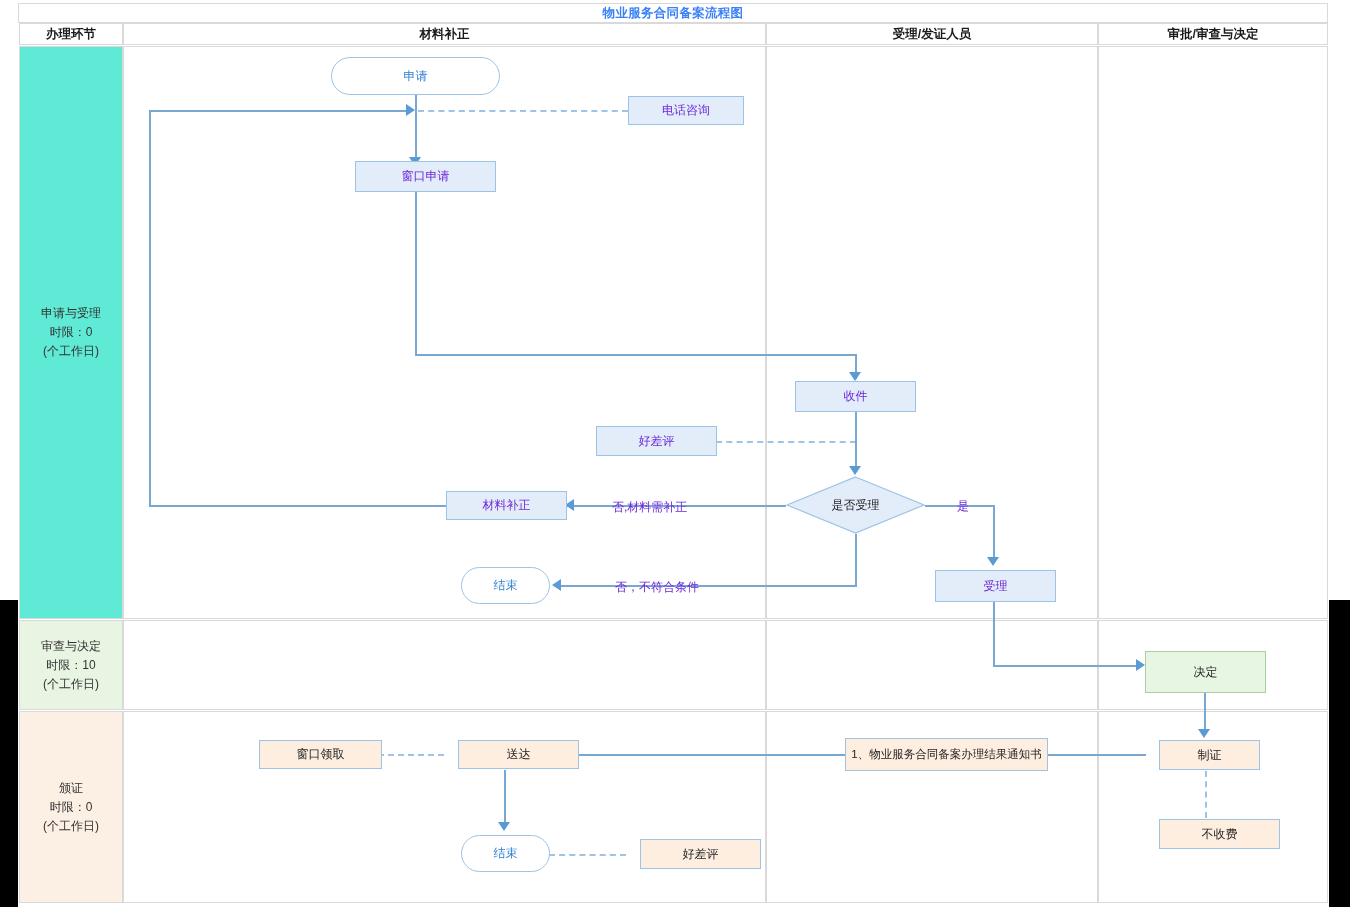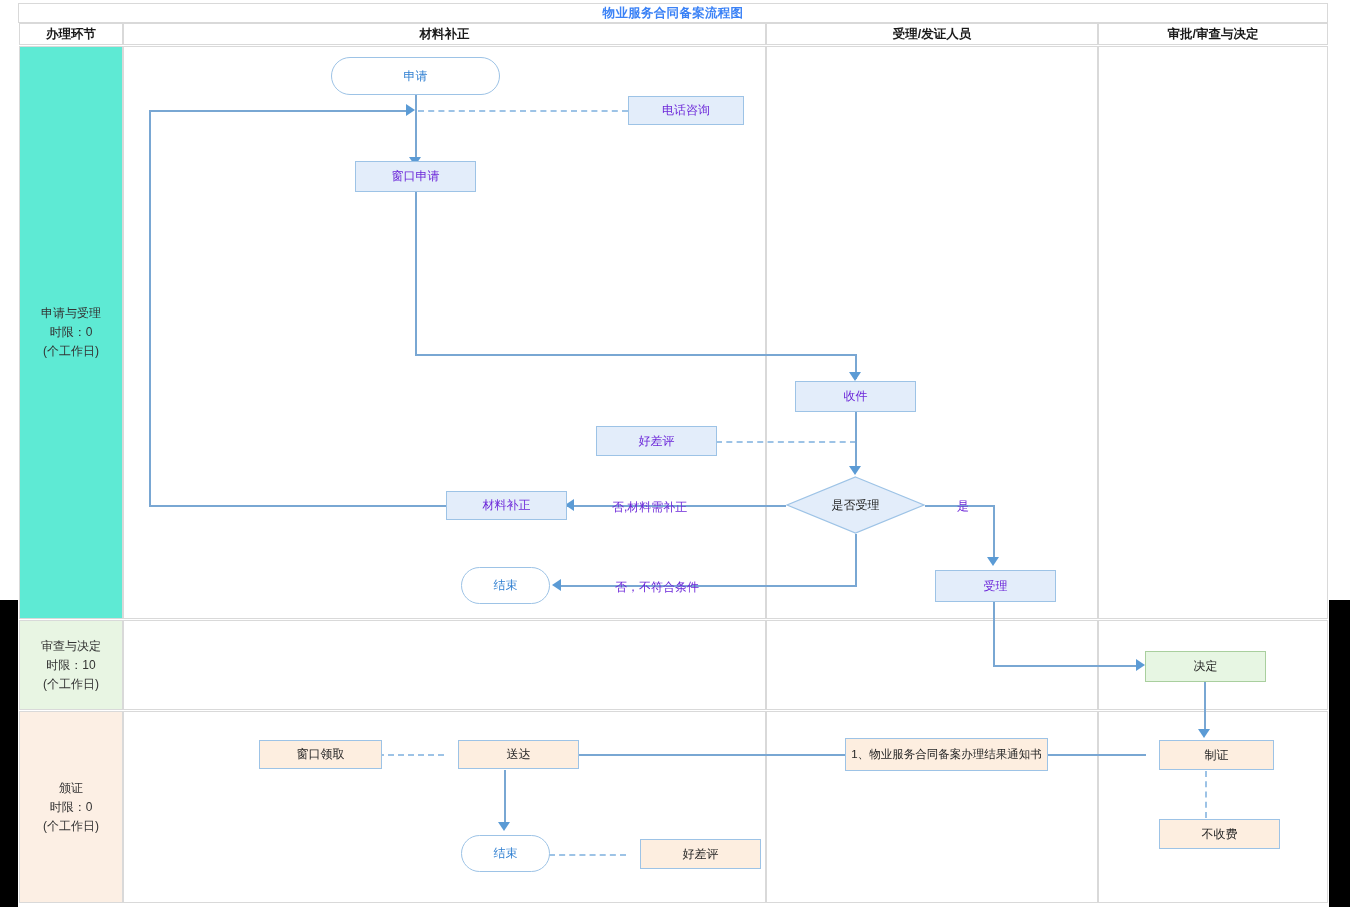--- a/index.html
+++ b/index.html
@@ -156,42 +156,42 @@
 
 <div class="ln v" style="left:504px;top:770px;height:56px;"></div>
 <div class="arw down" style="left:498px;top:822px;"></div>
 
 <div class="dash-h" style="left:549px;top:854px;width:77px;"></div>
 
 <div class="node n-term" style="left:331px;top:57px;width:169px;height:38px;">申请</div>
 
 <div class="node n-blue" style="left:628px;top:96px;width:116px;height:29px;">电话咨询</div>
 
-<div class="node n-blue" style="left:355px;top:161px;width:121px;height:31px;">窗口申请</div>
+<div class="node n-blue" style="left:355px;top:161px;width:141px;height:31px;">窗口申请</div>
 
 <div class="node n-blue" style="left:795px;top:381px;width:121px;height:31px;">收件</div>
 
 <div class="node n-blue" style="left:596px;top:426px;width:121px;height:30px;">好差评</div>
 
 <div class="node n-diamond" style="left:786px;top:476px;width:139px;height:58px;">
   <svg width="139" height="58" style="position:absolute;left:0;top:0;">
     <polygon points="69.5,1 138,29 69.5,57 1,29" fill="#e3edfa" stroke="#9dc3e6" stroke-width="1.2"></polygon>
   </svg>
   <span class="dlabel">是否受理</span>
 </div>
 
 <div class="node n-blue" style="left:446px;top:491px;width:121px;height:29px;">材料补正</div>
 
 <div class="node n-term" style="left:461px;top:567px;width:89px;height:37px;">结束</div>
 
 <div class="node n-blue" style="left:935px;top:570px;width:121px;height:32px;">受理</div>
 
-<div class="node n-green" style="left:1145px;top:651px;width:121px;height:31px;">决定</div>
-
-<div class="node n-peach" style="left:1145px;top:740px;width:115px;height:30px;">制证</div>
+<div class="node n-green" style="left:1145px;top:651px;width:121px;height:42px;">决定</div>
+
+<div class="node n-peach" style="left:1145px;top:740px;width:101px;height:30px;">制证</div>
 
 <div class="node n-peach" style="left:1145px;top:819px;width:121px;height:30px;">不收费</div>
 
 <div class="node n-peach" style="left:831px;top:738px;width:203px;height:33px;font-size:11.5px;">1、物业服务合同备案办理结果通知书</div>
 
 <div class="node n-peach" style="left:444px;top:740px;width:121px;height:29px;">送达</div>
 
 <div class="node n-peach" style="left:245px;top:740px;width:123px;height:29px;">窗口领取</div>
 
 <div class="node n-term" style="left:461px;top:835px;width:89px;height:37px;">结束</div>

